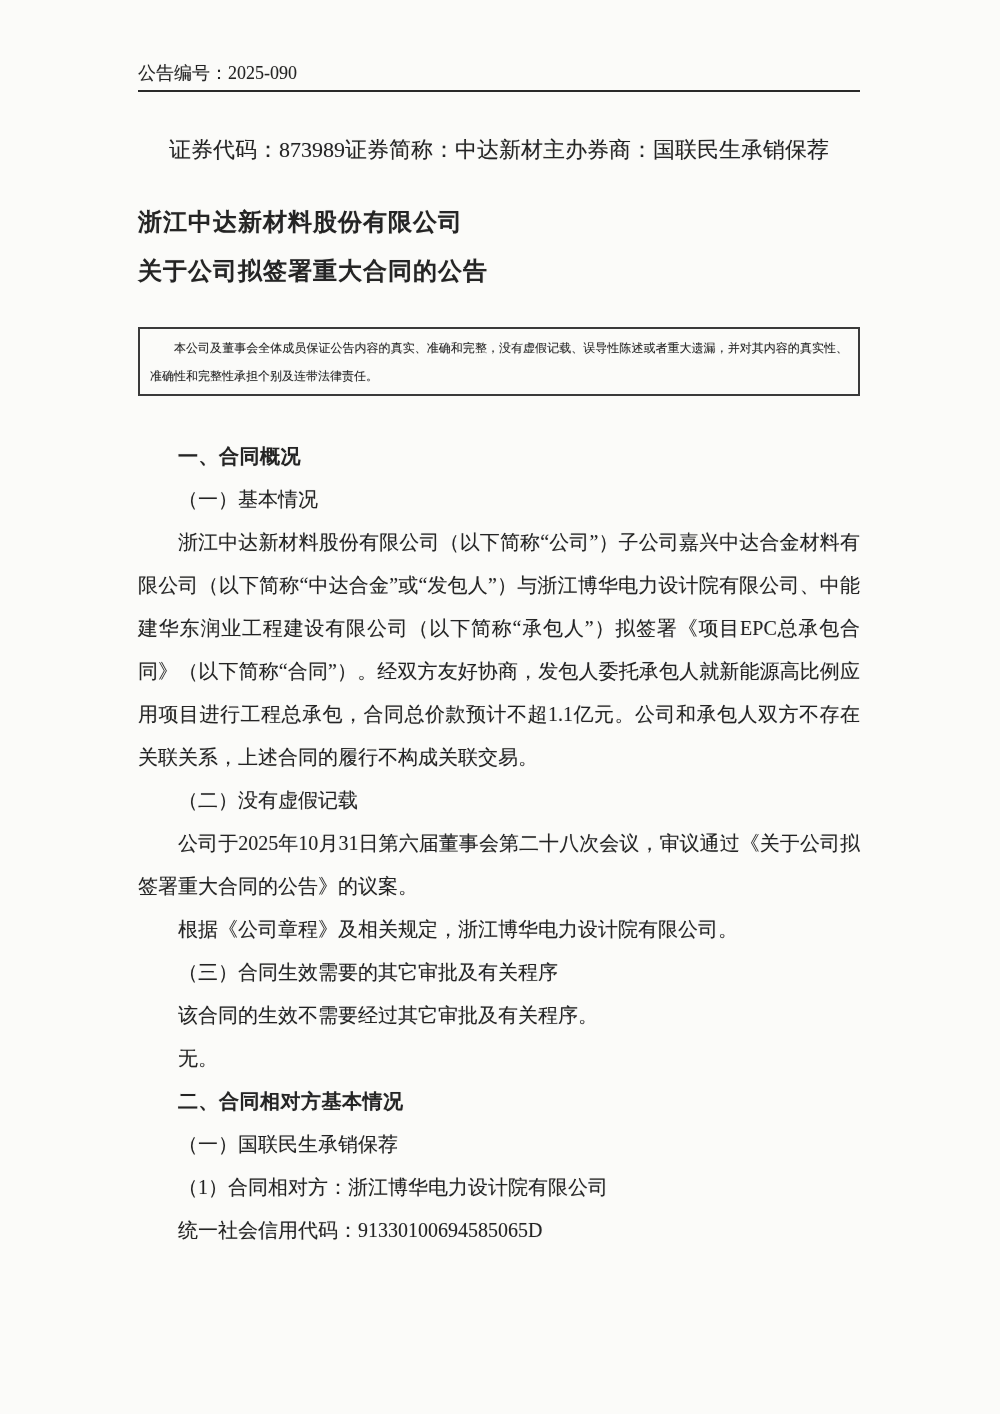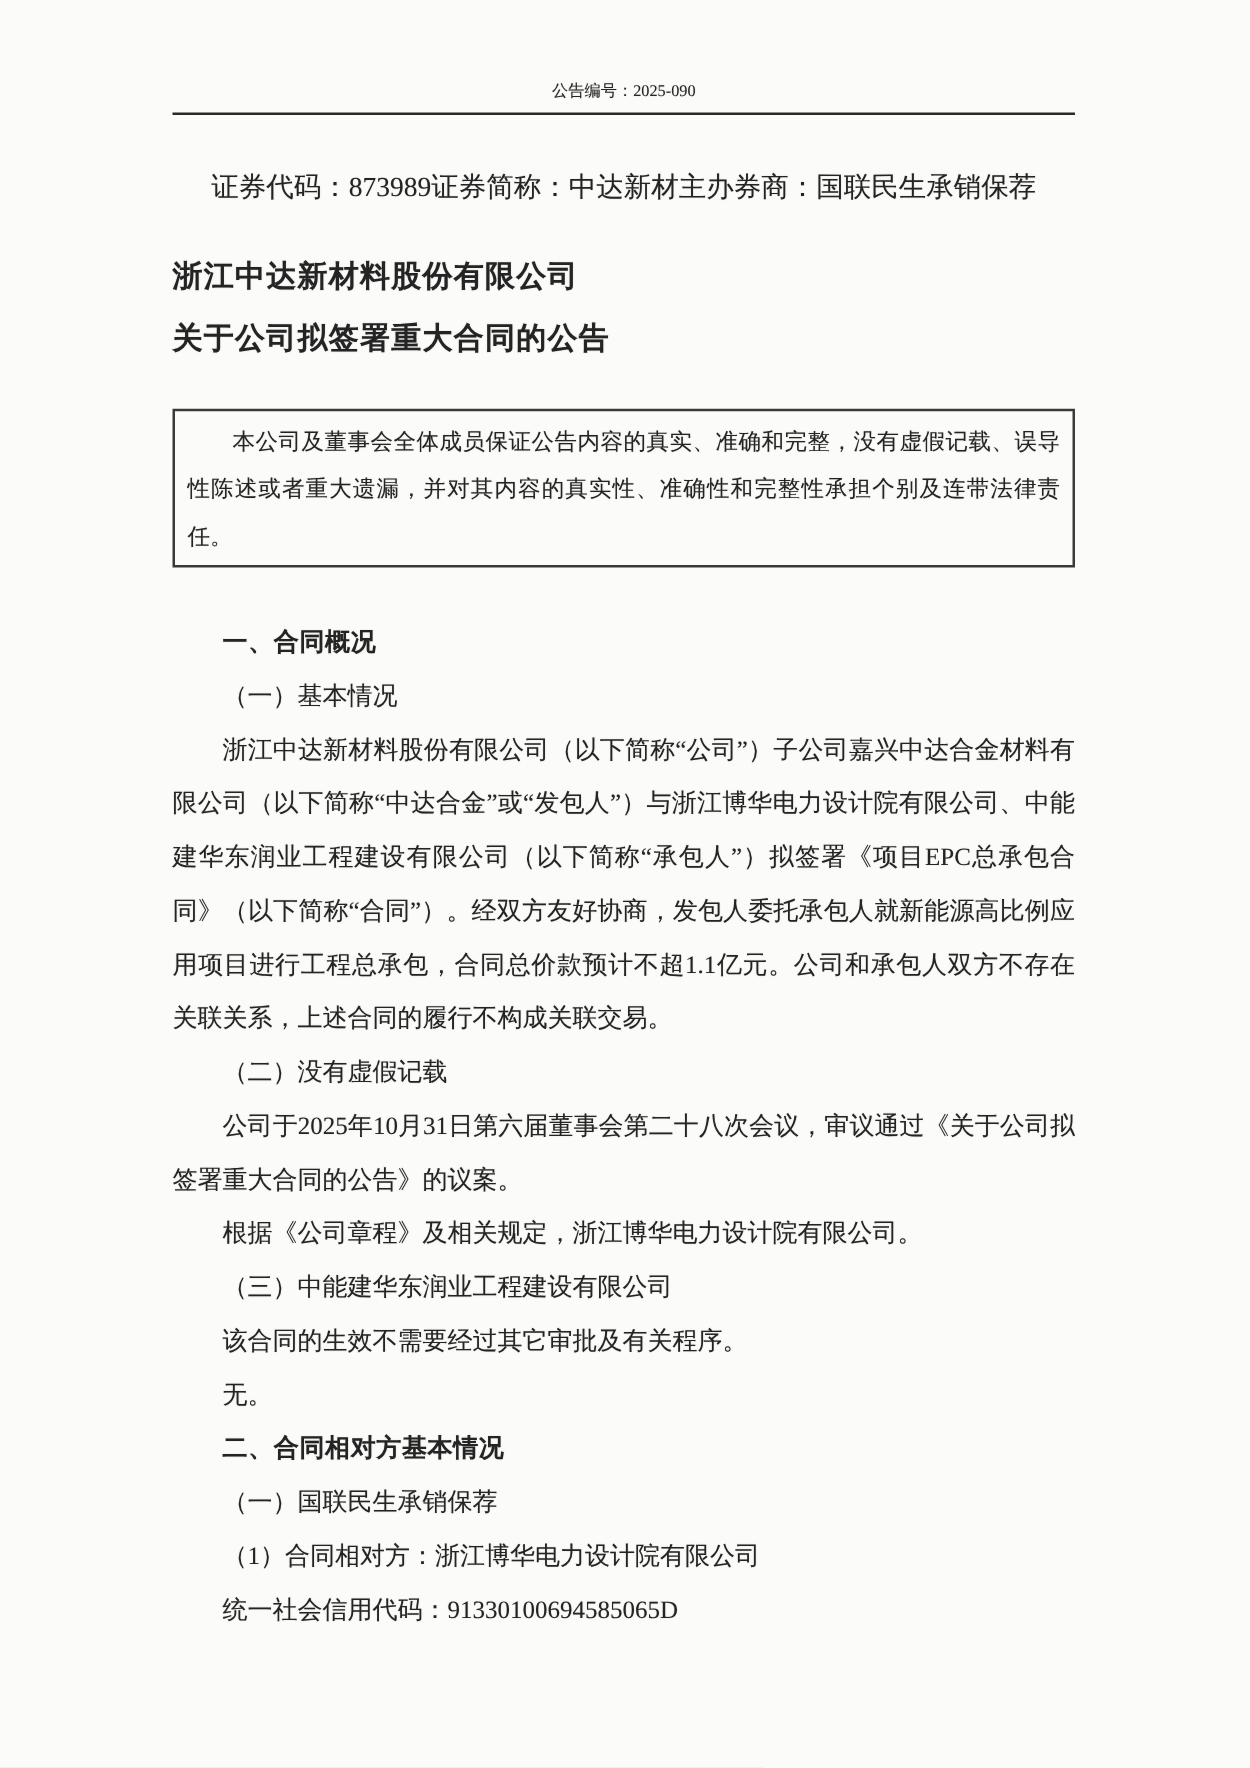--- a/index.html
+++ b/index.html
@@ -14,22 +14,22 @@
     margin: 0 auto;
     background: #fbfbf9;
     box-sizing: border-box;
     padding: 60px 140px 0 138px;
     font-family: "Liberation Serif", "DejaVu Serif", serif;
     color: #242424;
     text-shadow: 0 0 1px rgba(40,40,40,0.28);
     overflow: hidden;
   }
   .ann-no {
-    text-align: center;
-    font-size: 13px;
+    text-align: left;
+    font-size: 18px;
     line-height: 26px;
   }
   .rule {
     margin-top: 4px;
     border-bottom: 2px solid #2a2a2a;
   }
   .sec-row {
     margin-top: 45px;
     display: flex;
     justify-content: center;
@@ -45,22 +45,22 @@
     letter-spacing: 1px;
   }
   .title.t2 { margin-top: 19px; }
   .disclaimer-box {
     margin-top: 41px;
     border: 2px solid #3a3a3a;
     padding: 5px 10px 4px 10px;
   }
   .disclaimer-box p {
     margin: 0;
-    font-size: 18px;
-    line-height: 38px;
+    font-size: 12px;
+    line-height: 28px;
     text-indent: 2em;
     text-align: justify;
   }
   .body {
     margin-top: 39px;
     font-size: 20px;
   }
   .body p {
     margin: 0;
     line-height: 43px;
@@ -95,21 +95,21 @@
     <p>本公司及董事会全体成员保证公告内容的真实、准确和完整，没有虚假记载、误导性陈述或者重大遗漏，并对其内容的真实性、准确性和完整性承担个别及连带法律责任。</p>
   </div>
 
   <div class="body">
     <p class="bold">一、合同概况</p>
     <p>（一）基本情况</p>
     <p>浙江中达新材料股份有限公司（以下简称“公司”）子公司嘉兴中达合金材料有限公司（以下简称“中达合金”或“发包人”）与浙江博华电力设计院有限公司、中能建华东润业工程建设有限公司（以下简称“承包人”）拟签署《项目EPC总承包合同》（以下简称“合同”）。经双方友好协商，发包人委托承包人就新能源高比例应用项目进行工程总承包，合同总价款预计不超1.1亿元。公司和承包人双方不存在关联关系，上述合同的履行不构成关联交易。</p>
     <p>（二）没有虚假记载</p>
     <p>公司于2025年10月31日第六届董事会第二十八次会议，审议通过《关于公司拟签署重大合同的公告》的议案。</p>
     <p>根据《公司章程》及相关规定，浙江博华电力设计院有限公司。</p>
-    <p>（三）中能建华东润业工程建设有限公司</p>
+    <p>（三）合同生效需要的其它审批及有关程序</p>
     <p>该合同的生效不需要经过其它审批及有关程序。</p>
     <p>无。</p>
     <p class="bold">二、合同相对方基本情况</p>
     <p>（一）国联民生承销保荐</p>
     <p>（1）合同相对方：浙江博华电力设计院有限公司</p>
     <p>统一社会信用代码：91330100694585065D</p>
   </div>
 
 </div>
 

